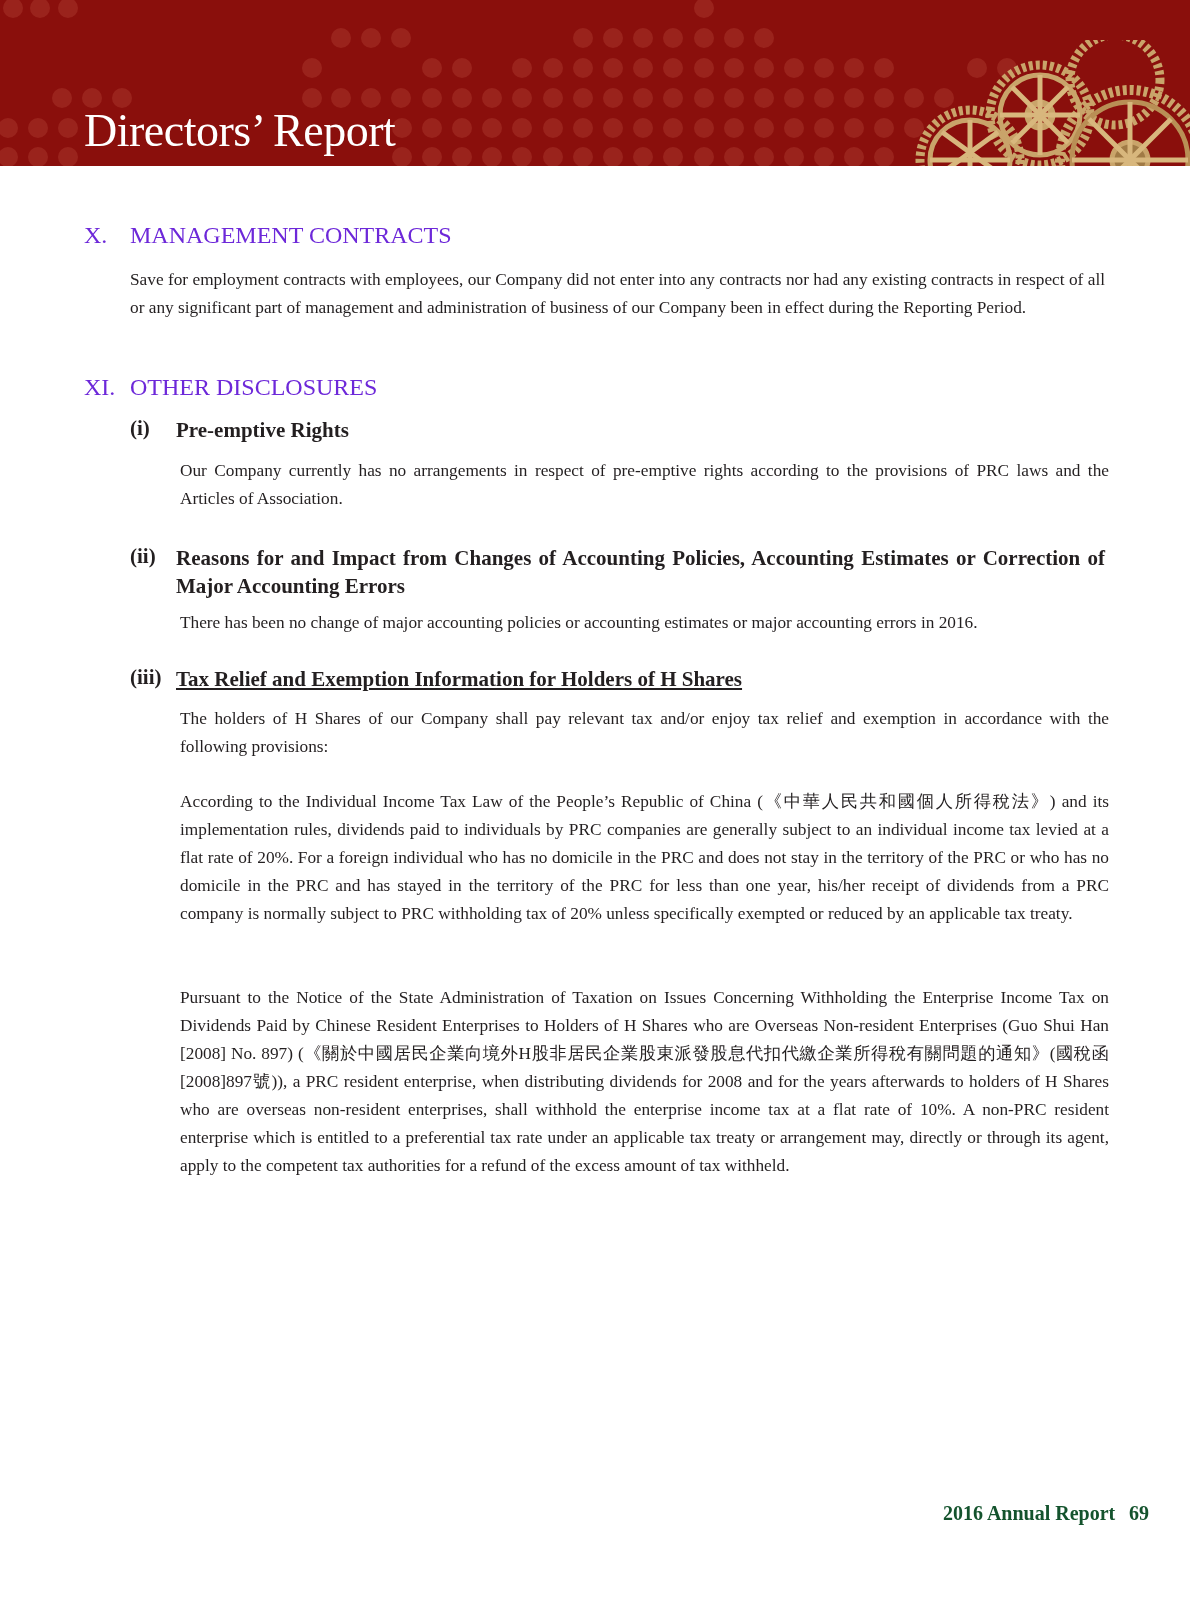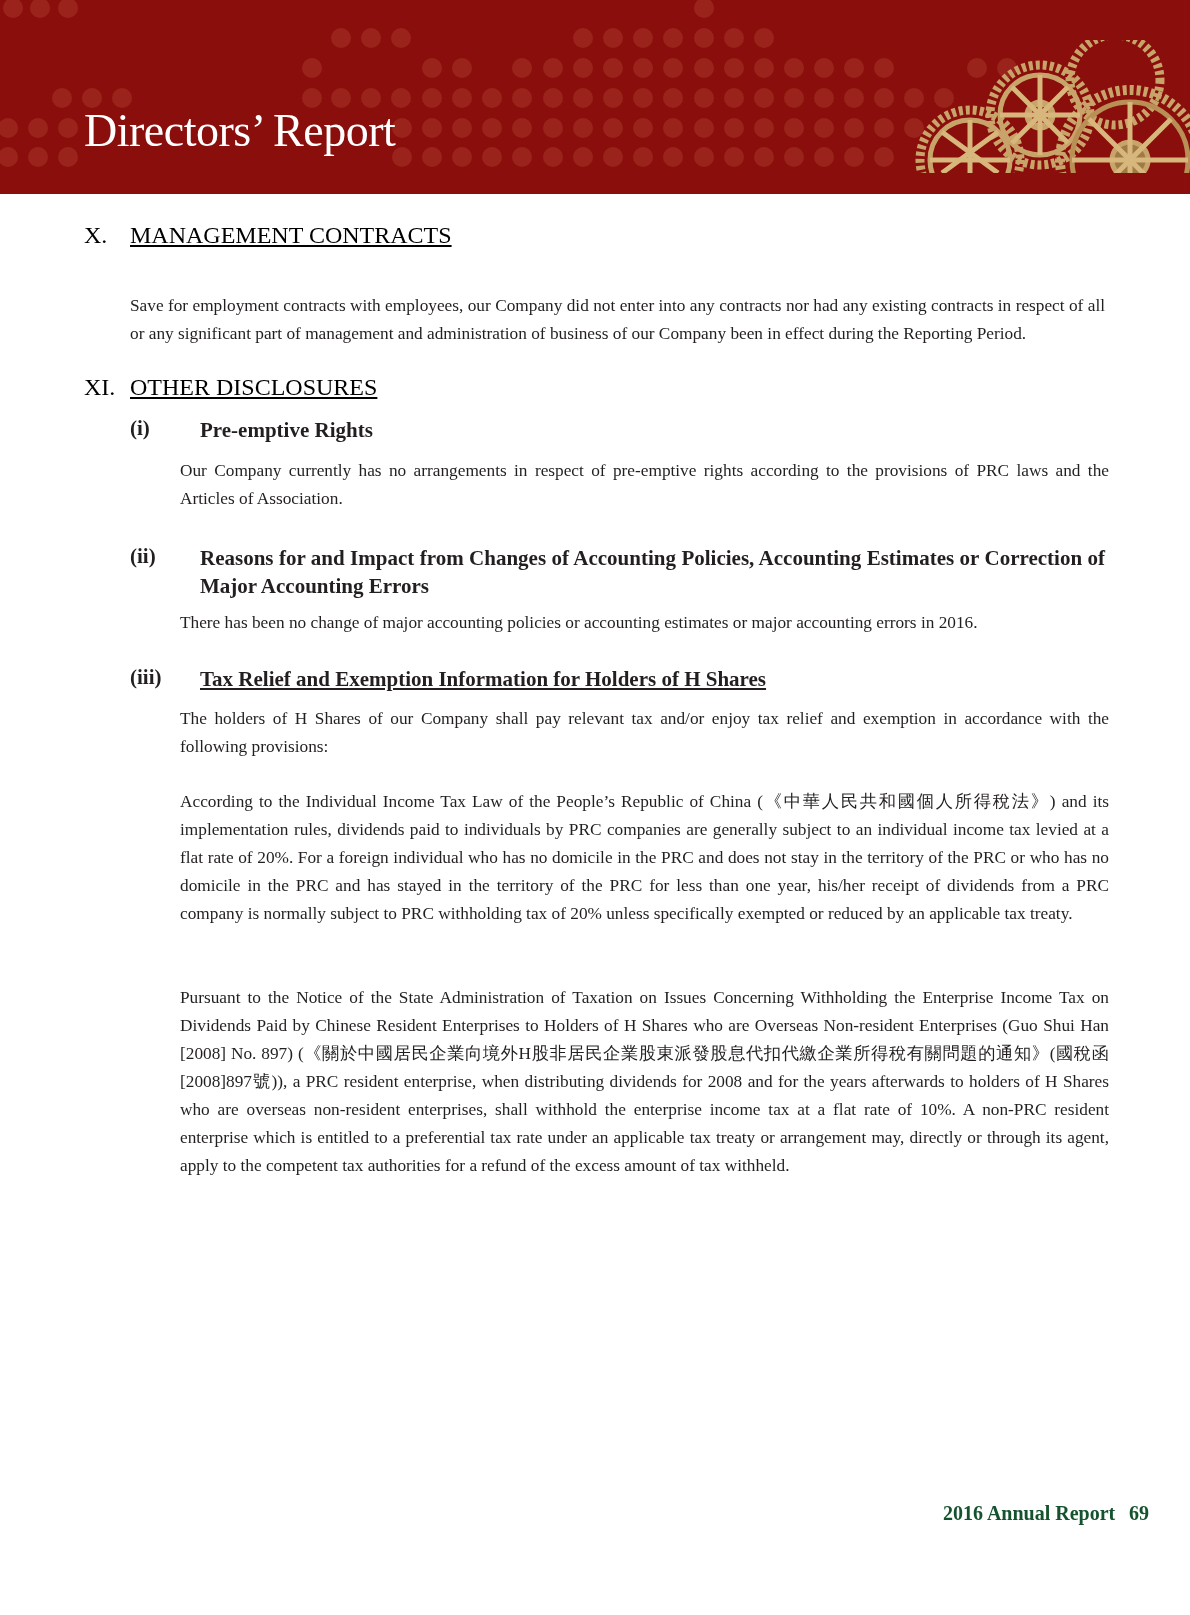--- a/index.html
+++ b/index.html
@@ -1,27 +1,27 @@
 <!DOCTYPE html>
 <html><head>
 <meta charset="utf-8">
 <style>
   html, body { margin:0; padding:0; background:#ffffff; }
   body { width:1190px; height:1615px; position:relative; overflow:hidden;
          font-family:"Liberation Serif","DejaVu Serif",serif; color:#231f20; }
-  .banner { position:absolute; left:0; top:0; width:1190px; height:194px; background:#8a0f0c; overflow:hidden; }
+  .banner { position:absolute; left:0; top:0; width:1190px; height:166px; background:#8a0f0c; overflow:hidden; }
   .dots { position:absolute; left:0; top:0; width:1190px; height:173px; }
   .banner-title { position:absolute; left:84px; top:104px; font-size:46px; color:#ffffff; letter-spacing:-0.5px;
                   font-family:"Liberation Serif","DejaVu Serif",serif; white-space:nowrap; }
   .gears { position:absolute; right:0; top:40px; width:290px; height:133px; }
-  .h1 { position:absolute; left:84px; color:#000000; font-size:24px; white-space:nowrap;text-decoration:underline; }
+  .h1 { position:absolute; left:84px; color:#6d28d9; font-size:24px; white-space:nowrap; }
   .h1 .num { display:inline-block; width:46px; }
   .h2 { position:absolute; left:130px; font-size:21px; font-weight:bold; color:#231f20; width:975px; }
   .h2 .num { position:absolute; left:0; top:0; }
-  .h2 .txt { display:block; margin-left:70px; text-align:justify; text-align-last:left; line-height:28px; }
+  .h2 .txt { display:block; margin-left:46px; text-align:justify; text-align-last:left; line-height:28px; }
   .p { position:absolute; font-size:17.3px; line-height:28px; text-align:justify; }
   .p1 { left:130px; width:975px; }
   .p2 { left:180px; width:929px; }
   .footer { position:absolute; top:1502px; color:#14532d; font-size:20px; font-weight:bold; white-space:nowrap; }
 </style>
 </head>
 <body>
 
 <div class="banner">
   <svg class="dots" width="1190" height="173">
@@ -154,21 +154,21 @@
         <line x1="98" y1="92" x2="42" y2="133"></line>
     </g>
   </svg>
 
   <div class="banner-title">Directors’ Report</div>
 </div>
 
 <div class="h1" style="top:222px;">
   <span class="num">X.</span><span>MANAGEMENT CONTRACTS</span>
 </div>
-<div class="p p1" style="top:266px;margin-top:26px;">Save for employment contracts with employees, our Company did not enter into any contracts nor had any existing contracts in respect of all or any significant part of management and administration of business of our Company been in effect during the Reporting Period.</div>
+<div class="p p1" style="top:266px;">Save for employment contracts with employees, our Company did not enter into any contracts nor had any existing contracts in respect of all or any significant part of management and administration of business of our Company been in effect during the Reporting Period.</div>
 
 <div class="h1" style="top:374px;">
   <span class="num">XI.</span><span>OTHER DISCLOSURES</span>
 </div>
 
 <div class="h2" style="top:416px;">
   <span class="num">(i)</span>
   <span class="txt">Pre-emptive Rights</span>
 </div>
 <div class="p p2" style="top:457px;">Our Company currently has no arrangements in respect of pre-emptive rights according to the provisions of PRC laws and the Articles of Association.</div>

